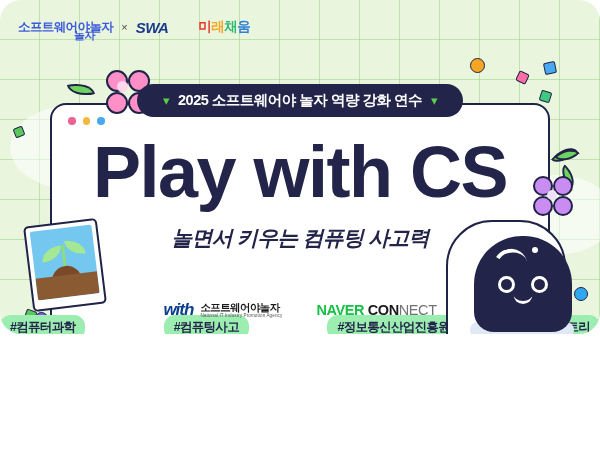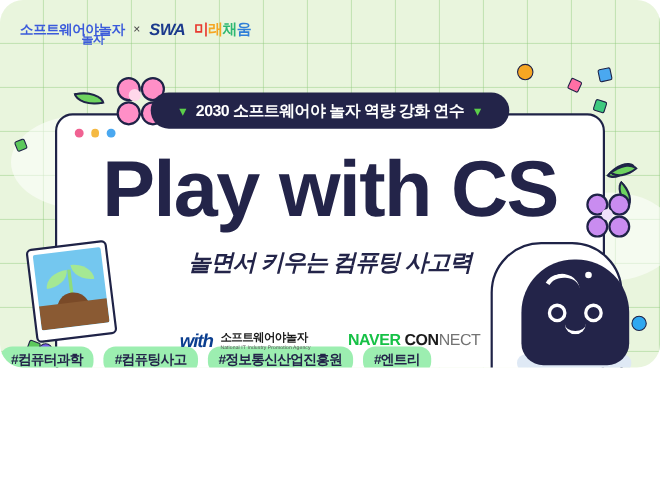--- a/index.html
+++ b/index.html
@@ -46,21 +46,21 @@
   }
   .logo-swy .under {
     position: absolute; left: 56px; top: 9px;
     font-size: 11px; color: #3b5bdb; font-weight: bold;
   }
   .logo-x { font-size: 11px; color: #4a4a4a; }
   .logo-swa {
     font-size: 15px; font-weight: bold; color: #1b3a8c;
     font-style: italic; letter-spacing: -.5px;
   }
-  .logo-mirae { font-size: 13.5px; font-weight: bold; letter-spacing: -.5px; white-space: nowrap; }
+  .logo-mirae { font-size: 13.5px; font-weight: bold; letter-spacing: -.5px; white-space: nowrap; margin-left: 22px; }
   .logo-mirae .m1 { color: #e8392f; }
   .logo-mirae .m2 { color: #f5a623; }
   .logo-mirae .m3 { color: #2eb872; }
   .logo-mirae .m4 { color: #2f7fd8; }
 
   
   .deco { position: absolute; z-index: 12; }
   .sq {
     border: 1.6px solid #1f2347;
     border-radius: 2px;
@@ -125,21 +125,21 @@
     text-align: center;
     font-size: 21px; font-weight: bold; color: #232449;
     letter-spacing: -.8px;
     z-index: 24;
     font-style: italic;
   }
 
   
   .tags {
     position: absolute; left: 0; right: 0; top: 315px;
-    display: flex; justify-content: flex-start; gap: 9px;
+    display: flex; justify-content: space-between; gap: 9px;
     z-index: 24;
   }
   .tag {
     background: #9ceeb0; color: #232449;
     border-radius: 11px;
     padding: 4px 10px;
     font-size: 12.5px; font-weight: bold; letter-spacing: -.7px;
     white-space: nowrap;
   }
 
@@ -326,21 +326,21 @@
   <div class="card">
     <div class="dots">
       <span style="background:#f06292;"></span>
       <span style="background:#f5b942;"></span>
       <span style="background:#4aa8f0;"></span>
     </div>
   </div>
 
   <div class="banner">
     <span class="chev">▾</span>
-    <span>2030 소프트웨어야 놀자 역량 강화 연수</span>
+    <span>2025 소프트웨어야 놀자 역량 강화 연수</span>
     <span class="chev">▾</span>
   </div>
 
   <div class="title">Play with CS</div>
   <div class="subtitle">놀면서 키우는 컴퓨팅 사고력</div>
 
   <div class="tags">
     <span class="tag">#컴퓨터과학</span>
     <span class="tag">#컴퓨팅사고</span>
     <span class="tag">#정보통신산업진흥원</span>

